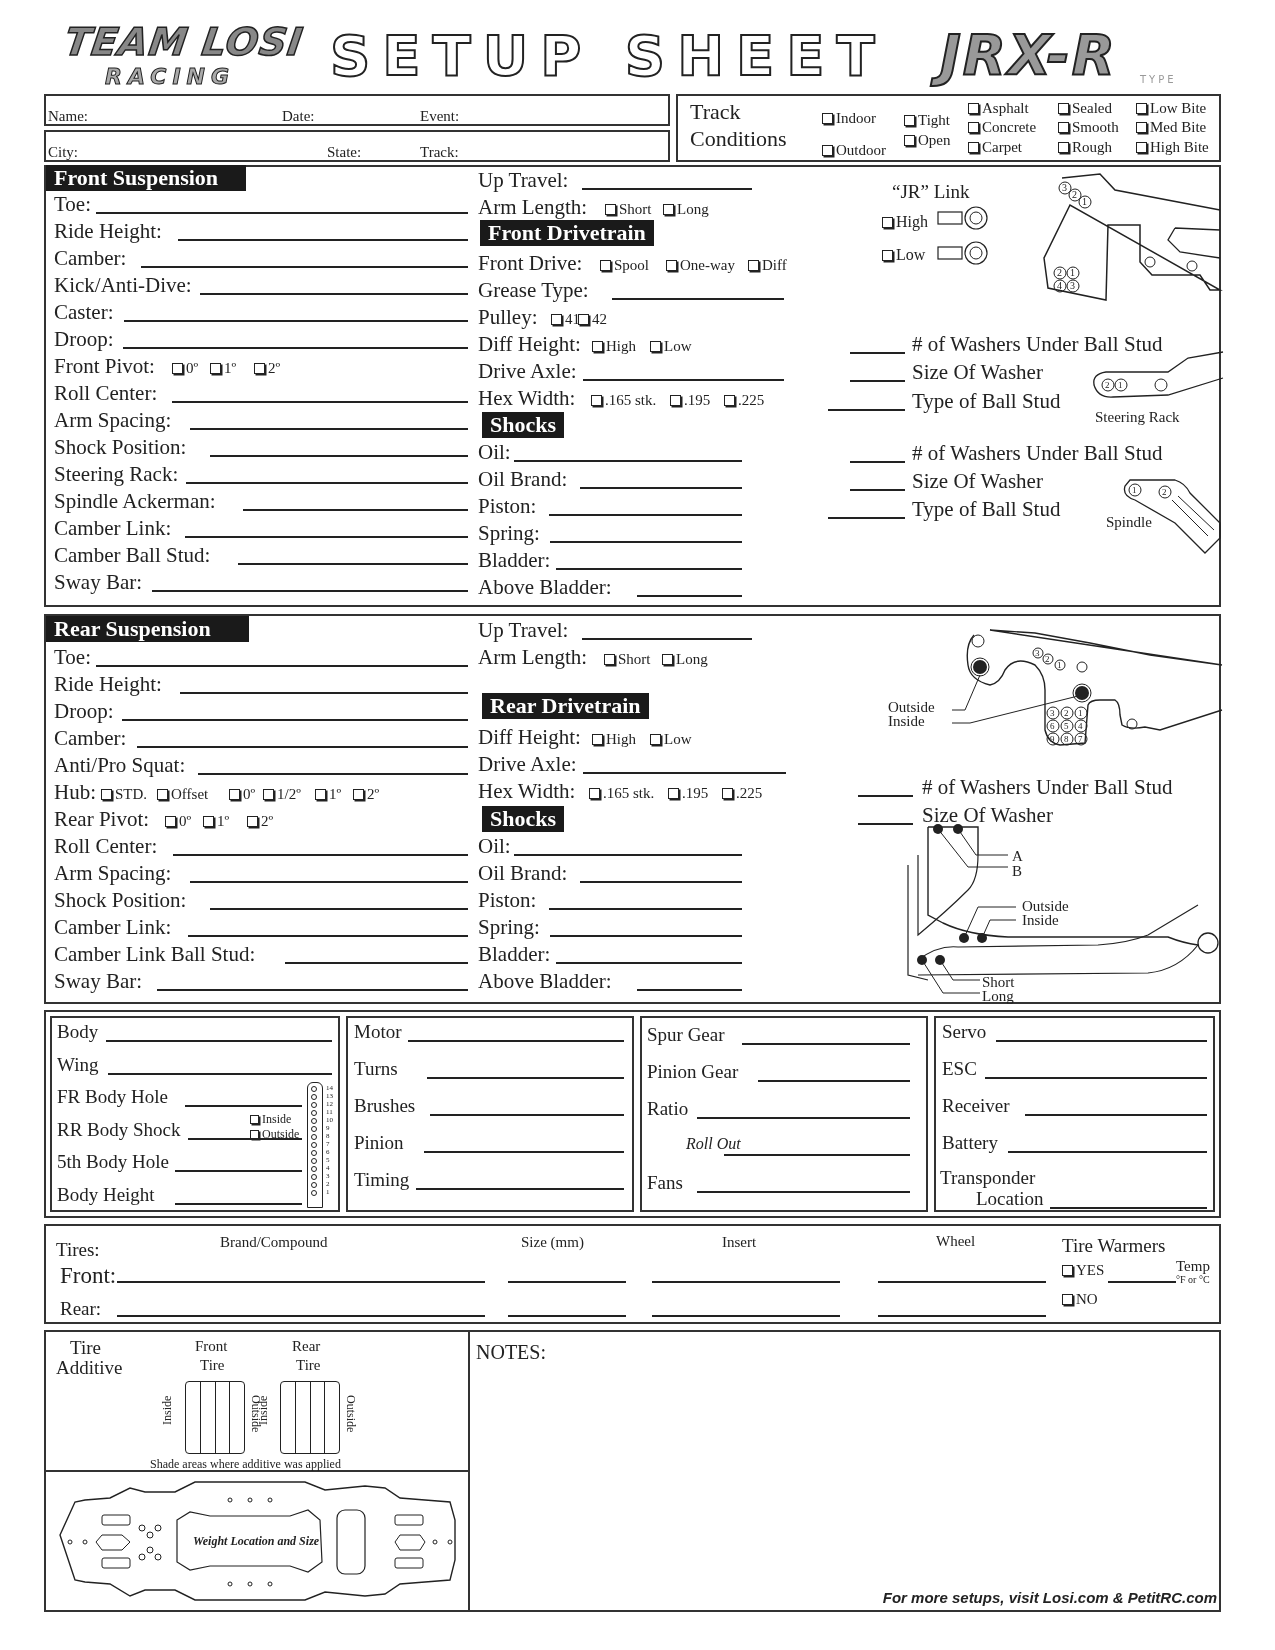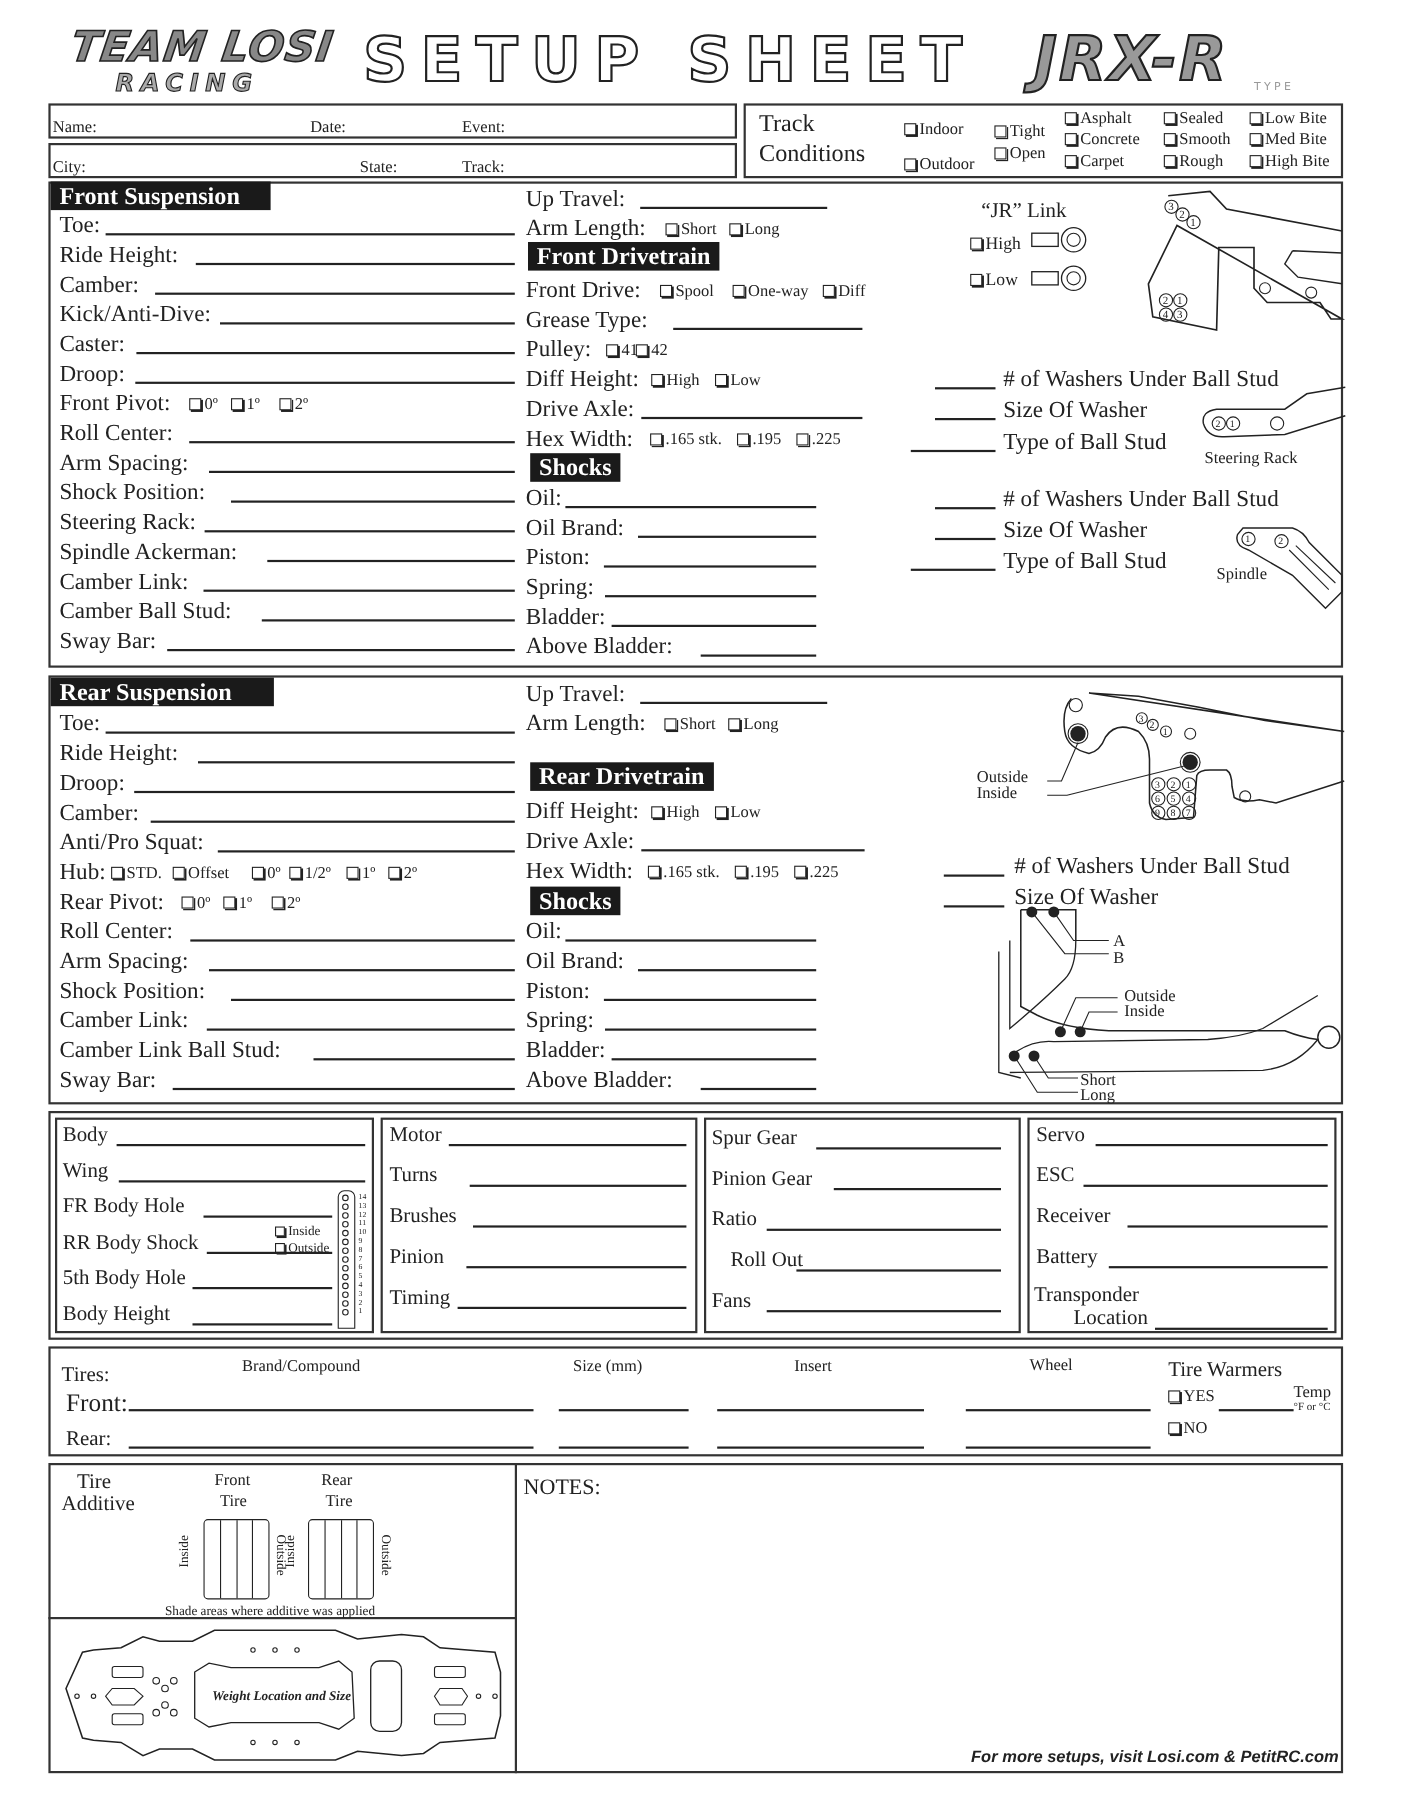--- a/index.html
+++ b/index.html
@@ -409,21 +409,21 @@
     <div class="lbl" style="left:354px;top:1170px;font-size:19px;">Timing</div>
     <div class="line" style="left:416px;top:1188px;width:208px;"></div>
   </div>
 <div id="gear-fields">
     <div class="lbl" style="left:647px;top:1025px;font-size:19px;">Spur Gear</div>
     <div class="line" style="left:742px;top:1043px;width:168px;"></div>
     <div class="lbl" style="left:647px;top:1062px;font-size:19px;">Pinion Gear</div>
     <div class="line" style="left:758px;top:1080px;width:152px;"></div>
     <div class="lbl" style="left:647px;top:1099px;font-size:19px;">Ratio</div>
     <div class="line" style="left:697px;top:1117px;width:213px;"></div>
-    <div class="lbl" style="left:664px;top:1136px;font-size:19px;">Roll Out</div>
+    <div class="lbl" style="left:686px;top:1136px;font-size:16px;font-style:italic;">Roll Out</div>
     <div class="line" style="left:724px;top:1154px;width:186px;"></div>
     <div class="lbl" style="left:647px;top:1173px;font-size:19px;">Fans</div>
     <div class="line" style="left:697px;top:1191px;width:213px;"></div>
   </div>
 <div id="elec-fields">
     <div class="lbl" style="left:942px;top:1022px;font-size:19px;">Servo</div>
     <div class="line" style="left:996px;top:1040px;width:211px;"></div>
     <div class="lbl" style="left:942px;top:1059px;font-size:19px;">ESC</div>
     <div class="line" style="left:985px;top:1077px;width:222px;"></div>
     <div class="lbl" style="left:942px;top:1096px;font-size:19px;">Receiver</div>

